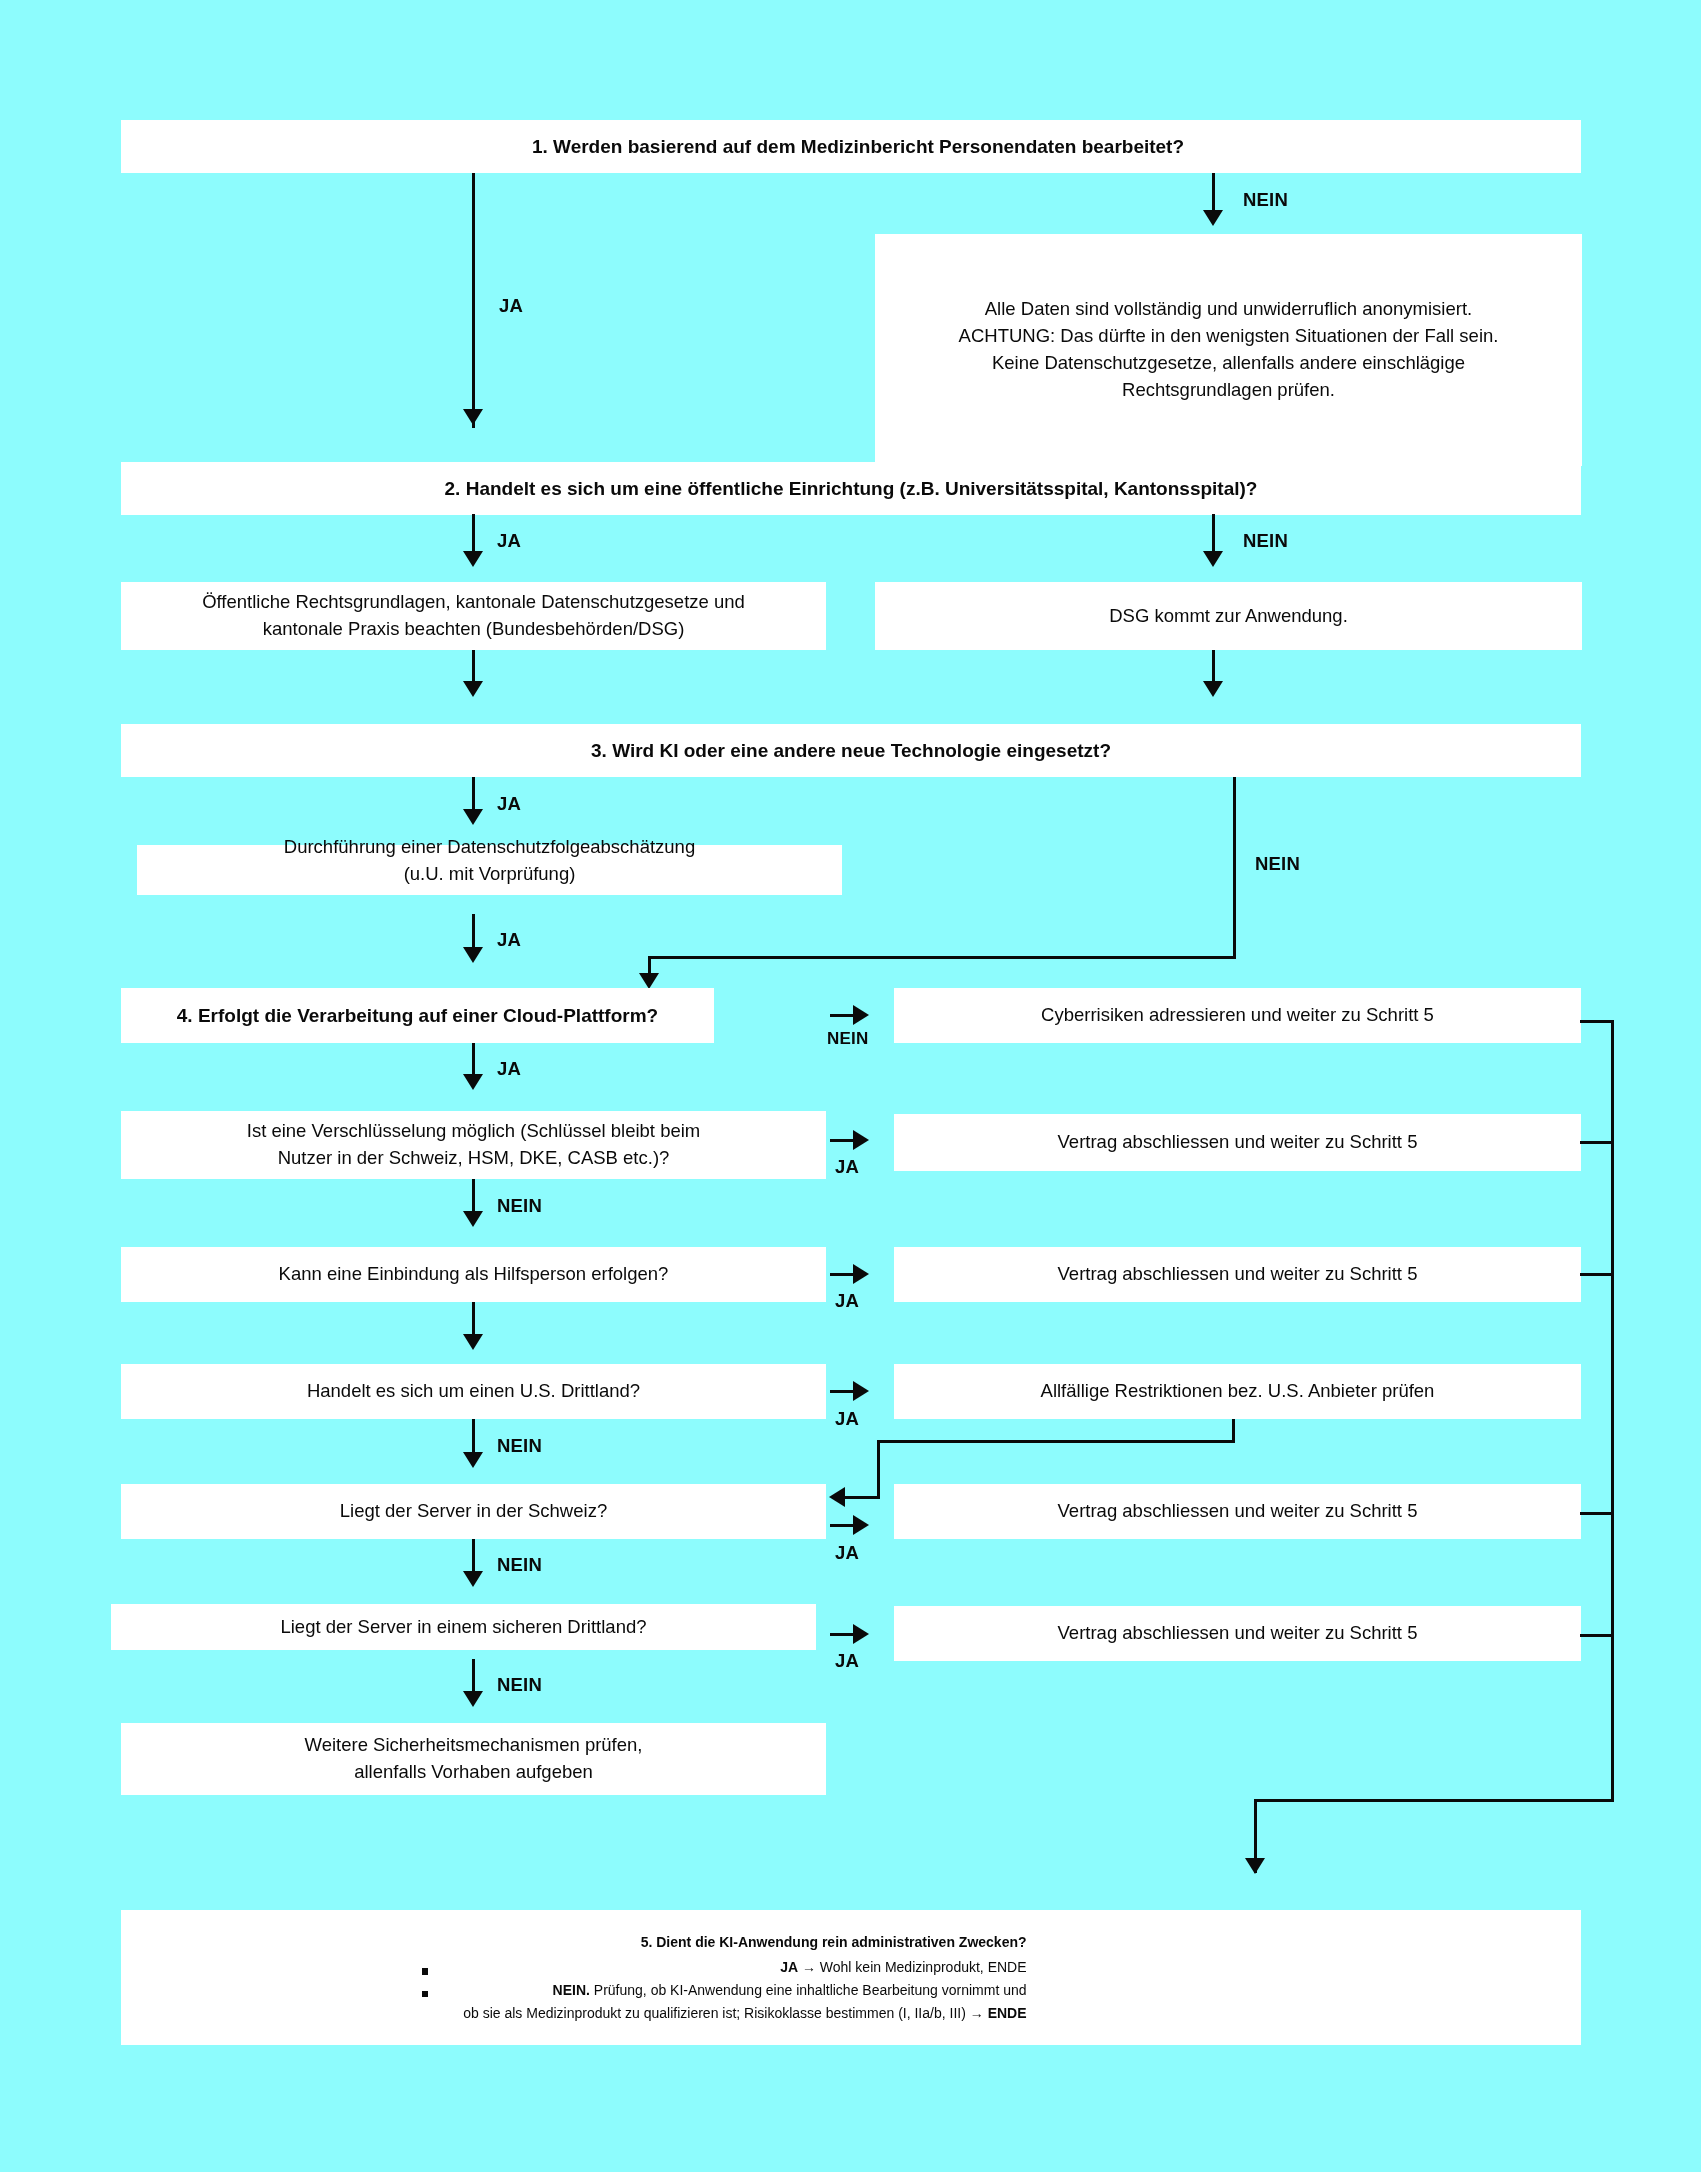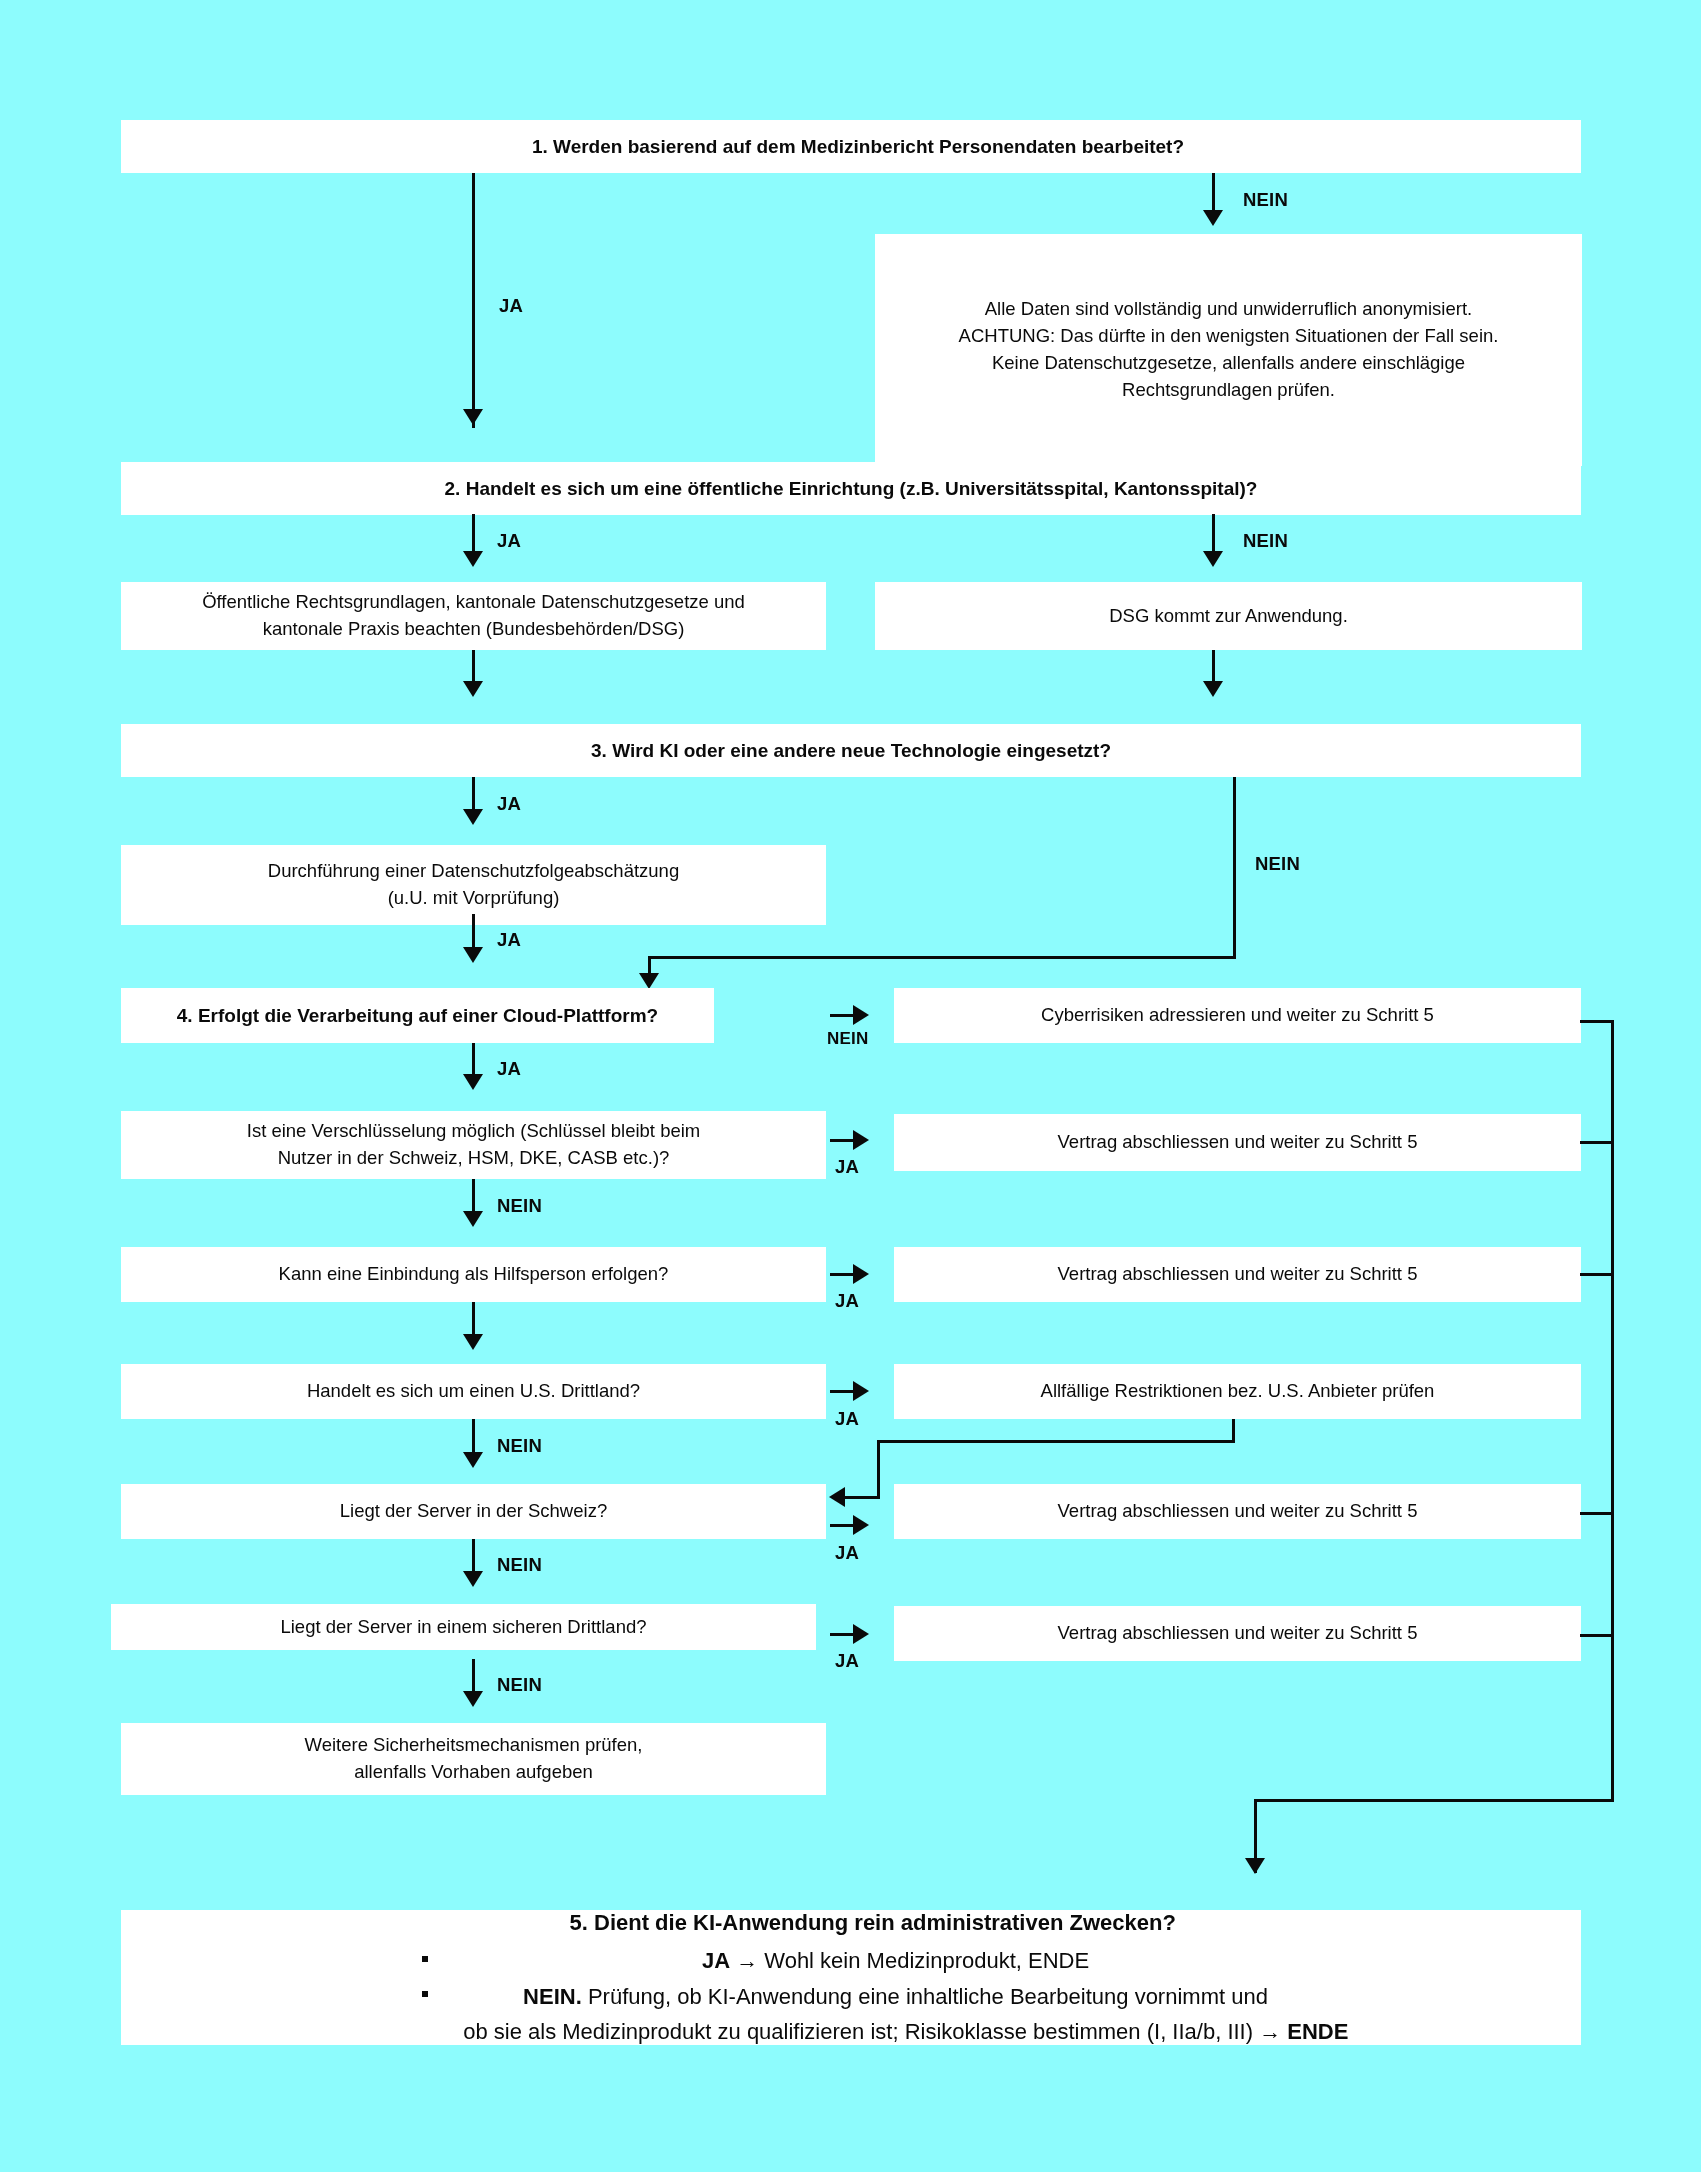--- a/index.html
+++ b/index.html
@@ -64,23 +64,23 @@
   }
   .arrow-left{
     border-top:10.3px solid transparent;
     border-bottom:10.3px solid transparent;
     border-right:16.5px solid #0a0a0a;
   }
 
   
   .step5{
     display:block;
-    text-align:center;
+    text-align:right;
     padding:0;
-    font-size:22px;
+    font-size:14px;
     line-height:1.62;
   }
   .step5 .title{ font-weight:bold; margin-bottom:2.7px; }
   .step5 ul{ list-style:none; margin:0; padding:0 0 0 25px; }
   .step5 li{ position:relative; padding-left:20.6px; }
   .step5 li:before{
     content:"";
     position:absolute;
     left:0; top:12.3px;
     width:6.2px;height:6.2px;background:#0a0a0a;
@@ -150,21 +150,21 @@
   <div class="vline" style="left:472px; top:777px; width:2.7px; height:43px;"></div>
   <div class="arrow-down" style="left:463px; top:809px;"></div>
   <div class="lbl" style="left:497px; top:793px;">JA</div>
 
   <div class="vline" style="left:1233px; top:777px; width:2.7px; height:182px;"></div>
   <div class="hline" style="left:648px; top:956px; width:588px;"></div>
   <div class="vline" style="left:648px; top:956px; width:2.7px; height:29px;"></div>
   <div class="arrow-down" style="left:639px; top:973px;"></div>
   <div class="lbl" style="left:1255px; top:853px;">NEIN</div>
 
-  <div class="box" style="left:121px; top:845px; width:705px; height:80px;">
+  <div class="box" style="left:137px; top:845px; width:705px; height:50px;align-items:flex-end;">
     <span class="inner">
       <span>Durchführung einer Datenschutzfolgeabschätzung</span><br>
       <span>(u.U. mit Vorprüfung)</span>
     </span>
   </div>
 
   <div class="vline" style="left:472px; top:914px; width:2.7px; height:43px;"></div>
   <div class="arrow-down" style="left:463px; top:947px;"></div>
   <div class="lbl" style="left:497px; top:929px;">JA</div>
 

